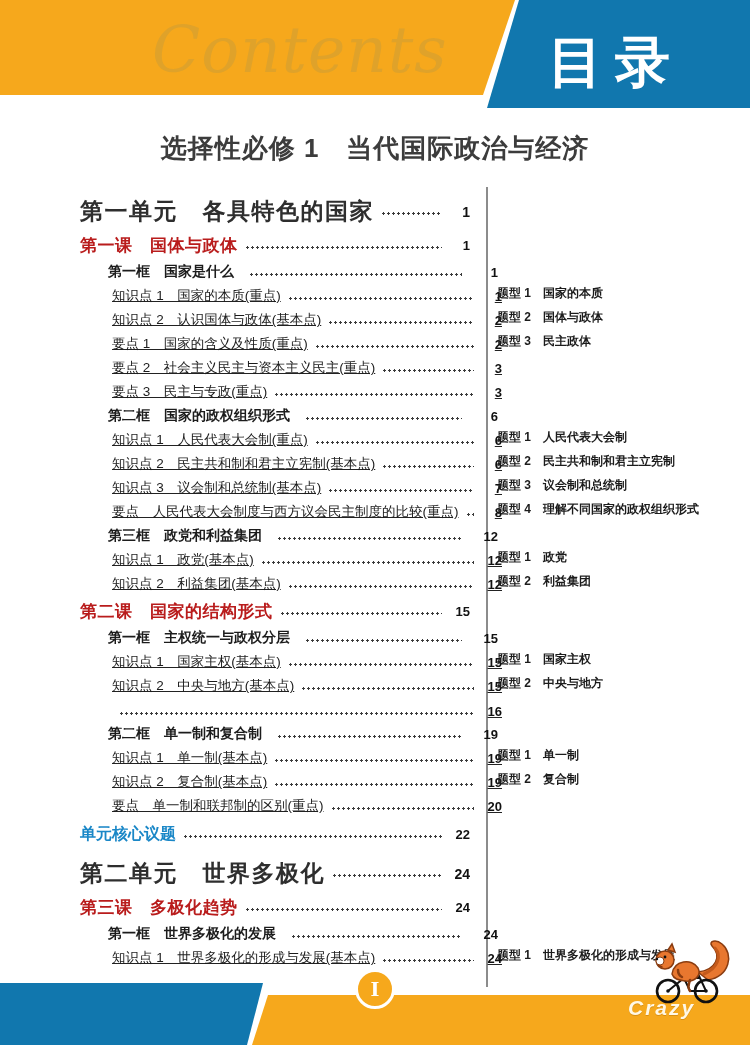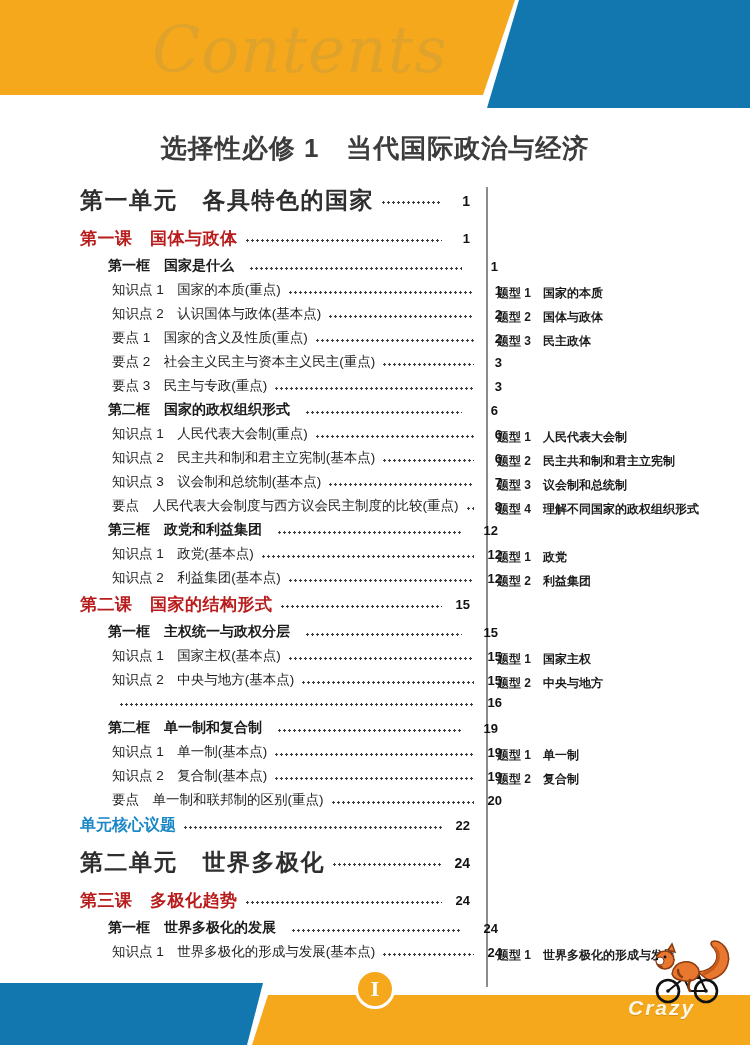--- a/index.html
+++ b/index.html
@@ -18,21 +18,21 @@
     clip-path:polygon(519px 0,750px 0,750px 108px,487px 108px);}
   .mulu{position:absolute;top:26px;left:548px;width:190px;z-index:3;
     font-size:55px;font-weight:900;color:#ffffff;letter-spacing:12px;white-space:nowrap;}
   
   .doc-title{position:absolute;top:131px;left:0;width:750px;text-align:center;
     font-size:26px;font-weight:700;color:#3c3c3c;letter-spacing:1px;}
   
   .divider{position:absolute;left:486px;top:187px;width:1.5px;height:800px;background:#8c8c8c;}
   
   .toc{position:absolute;top:185px;left:80px;width:670px;}
-  .row{position:relative;display:flex;align-items:flex-start;}
+  .row{position:relative;display:flex;align-items:flex-end;}
   .row-main{display:flex;align-items:center;flex:0 0 390px;width:390px;}
   .row-text{white-space:nowrap;}
   .dots{flex:1 1 auto;height:3px;margin:4px 4px 0 7px;
     background-image:radial-gradient(circle,#3a3a3a 1.1px,transparent 1.4px);
     background-size:5px 3px;background-repeat:repeat-x;background-position:left center;}
   .pagenum{flex:0 0 24px;text-align:right;font-weight:700;font-size:13px;color:#111;}
   .row-right{position:absolute;left:417px;top:50%;transform:translateY(-50%);
     white-space:nowrap;font-size:12px;font-weight:600;color:#1c1c1c;}
   
   .r-unit{height:42px;}
@@ -40,21 +40,21 @@
   .r-unit .pagenum{font-size:14px;}
   .r-unit2{margin-top:2px;}
   .r-course{height:30px;}
   .r-course .row-text{font-size:17px;font-weight:700;color:#b91c1c;letter-spacing:0.5px;}
   .r-topic{height:30px;}
   .r-topic .row-text{font-size:16px;font-weight:700;color:#1A87C7;}
   .r-frame{height:24px;}
   .r-frame .row-main{padding-left:28px;gap:8px;}
   .r-frame .row-text{font-size:14px;font-weight:700;color:#1c1c1c;}
   .r-item{height:24px;}
-  .r-item .row-main{padding-left:32px;}
+  .r-item .row-main{padding-left:32px;text-decoration:underline;}
   .r-item .row-text{font-size:13.5px;font-weight:500;color:#1c1c1c;}
   
   .foot-blue{position:absolute;bottom:0;left:0;width:270px;height:62px;background:#1177AE;
     clip-path:polygon(0 0,263px 0,247px 62px,0 62px);}
   .foot-yellow{position:absolute;bottom:0;left:0;width:750px;height:50px;background:#F6A81C;
     clip-path:polygon(268px 0,750px 0,750px 50px,252px 50px);z-index:1;}
   .page-badge{position:absolute;left:355px;top:969px;width:34px;height:34px;border-radius:50%;
     background:#F6A81C;border:3px solid #ffffff;z-index:4;display:flex;align-items:center;justify-content:center;
     font-family:"DejaVu Serif","Liberation Serif",serif;font-size:19px;color:#ffffff;font-weight:600;}
   .mascot{position:absolute;left:638px;top:936px;width:108px;height:68px;z-index:5;}
@@ -62,20 +62,21 @@
     color:#FFF8E6;letter-spacing:2px;text-shadow:0 1px 0 #d88f12;font-style:italic;}
 </style>
 </head>
 <body>
 
 <div class="page">
 
   <div class="band-yellow"></div>
   <div class="watermark">Contents</div>
   <div class="band-blue"></div>
+  <div class="mulu">目录</div>
 
   <div class="doc-title">选择性必修 1　当代国际政治与经济</div>
 
   <div class="divider"></div>
 
   <div class="toc">
       <div class="row r-unit">
         <div class="row-main">
           <span class="row-text">第一单元　各具特色的国家</span>
           <span class="dots"></span>

